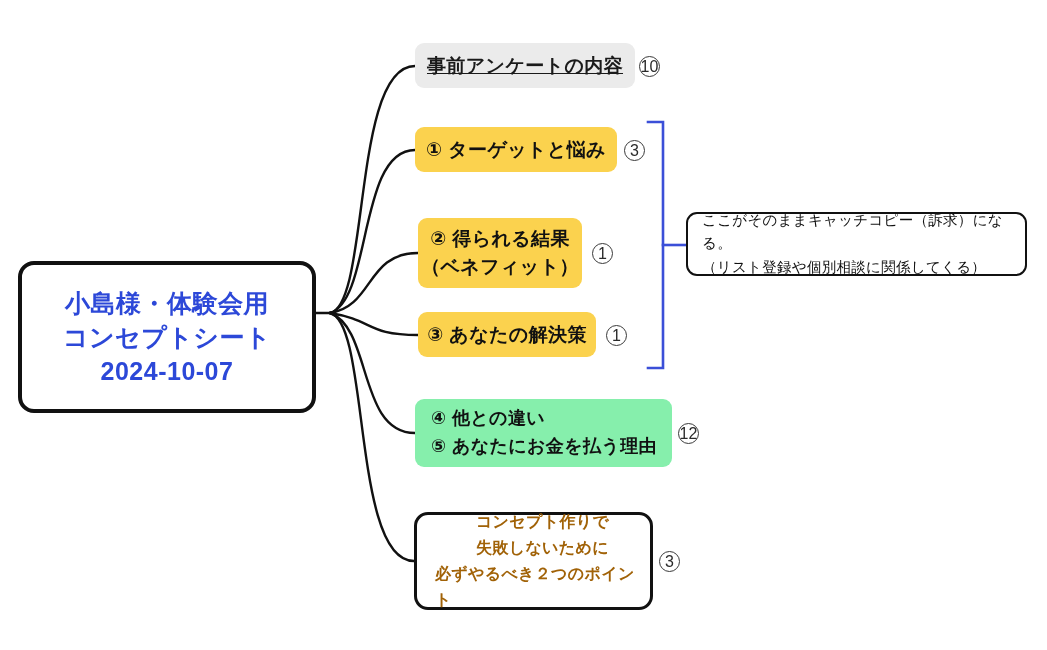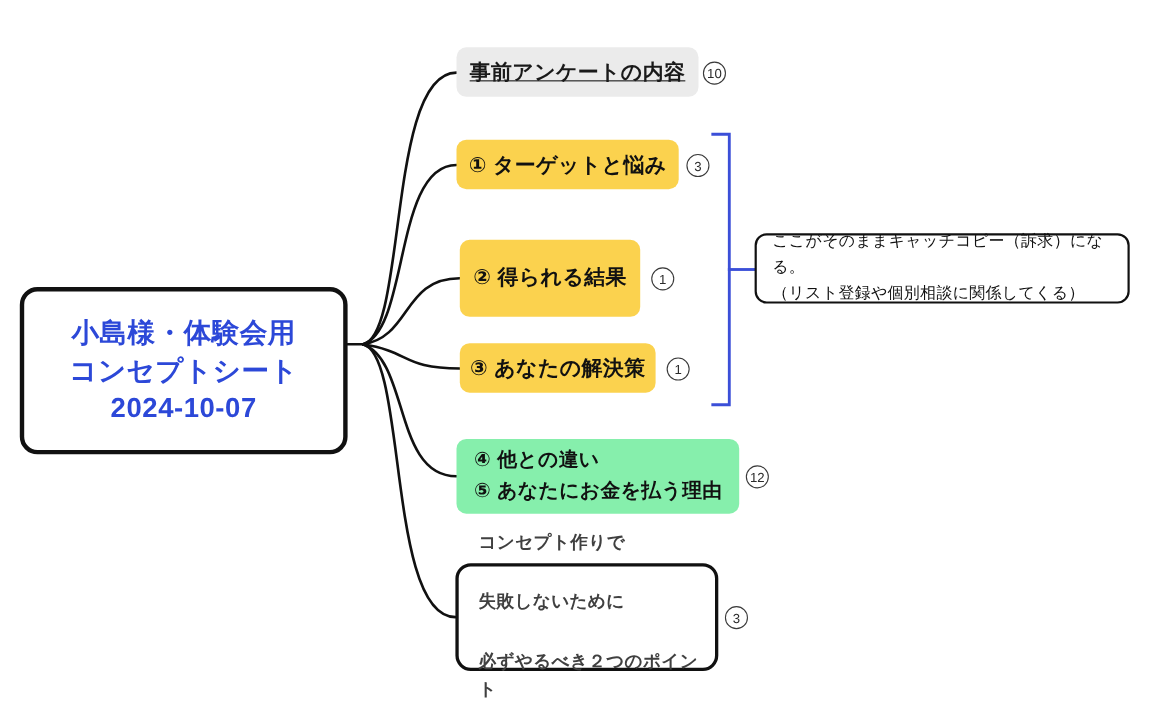--- a/index.html
+++ b/index.html
@@ -99,26 +99,25 @@
 
   
   .node-outline {
     left: 414px;
     top: 512px;
     width: 239px;
     height: 98px;
     border: 3px solid #111111;
     border-radius: 14px;
     background: #ffffff;
-    align-items: flex-start;
+    align-items: center;
     padding-left: 18px;
-    color: #404040;
+    color: #a16207;
     font-size: 16px;
     line-height: 1.62;
-    gap: 28px;
   }
 
   
   .node-note {
     left: 686px;
     top: 212px;
     width: 341px;
     height: 64px;
     border: 2px solid #111111;
     border-radius: 11px;
@@ -133,21 +132,21 @@
 
   
   .badge {
     position: absolute;
     width: 19px;
     height: 19px;
     border-radius: 50%;
     border: 1.3px solid #3a3a3a;
     background: #ffffff;
     color: #2b2b2b;
-    font-size: 12px;
+    font-size: 16px;
     font-weight: normal;
     display: flex;
     align-items: center;
     justify-content: center;
     line-height: 1;
     font-family: "Liberation Sans", "DejaVu Sans", sans-serif;
   }
   .badge-10 { left: 639px; top: 56px; }
   .badge-3a { left: 624px; top: 140px; }
   .badge-1a { left: 592px; top: 243px; }
@@ -195,20 +194,21 @@
   </div>
   <div class="badge badge-10">10</div>
 
   <div class="node node-yellow node-y1">
     <div class="line">① ターゲットと悩み</div>
   </div>
   <div class="badge badge-3a">3</div>
 
   <div class="node node-yellow node-y2">
     <div class="line">② 得られる結果</div>
+    <div class="line">（ベネフィット）</div>
   </div>
   <div class="badge badge-1a">1</div>
 
   <div class="node node-yellow node-y3">
     <div class="line">③ あなたの解決策</div>
   </div>
   <div class="badge badge-1b">1</div>
 
   <div class="node node-blue">
     <div class="line">④ 他との違い</div>

